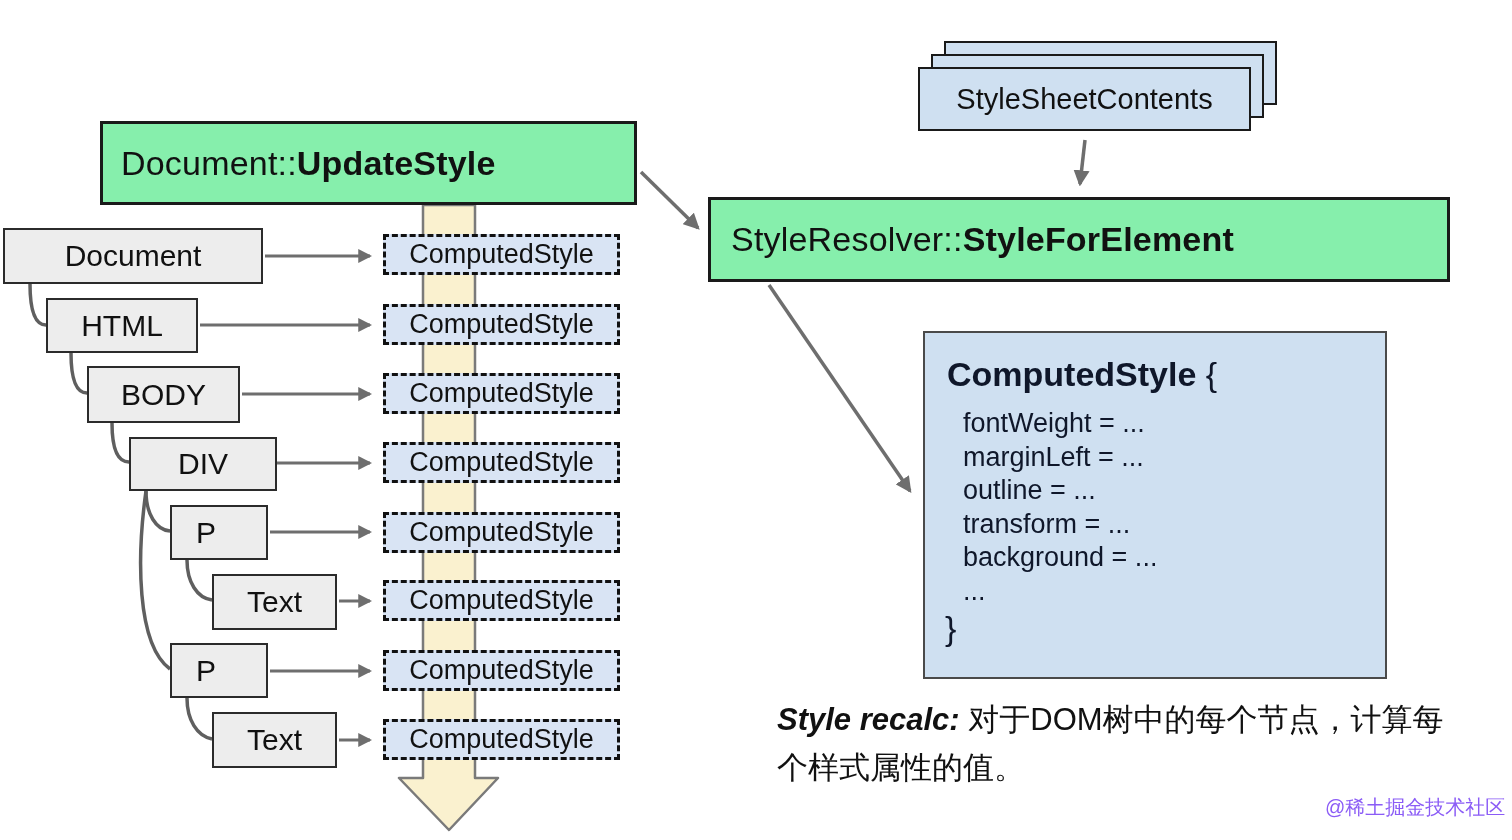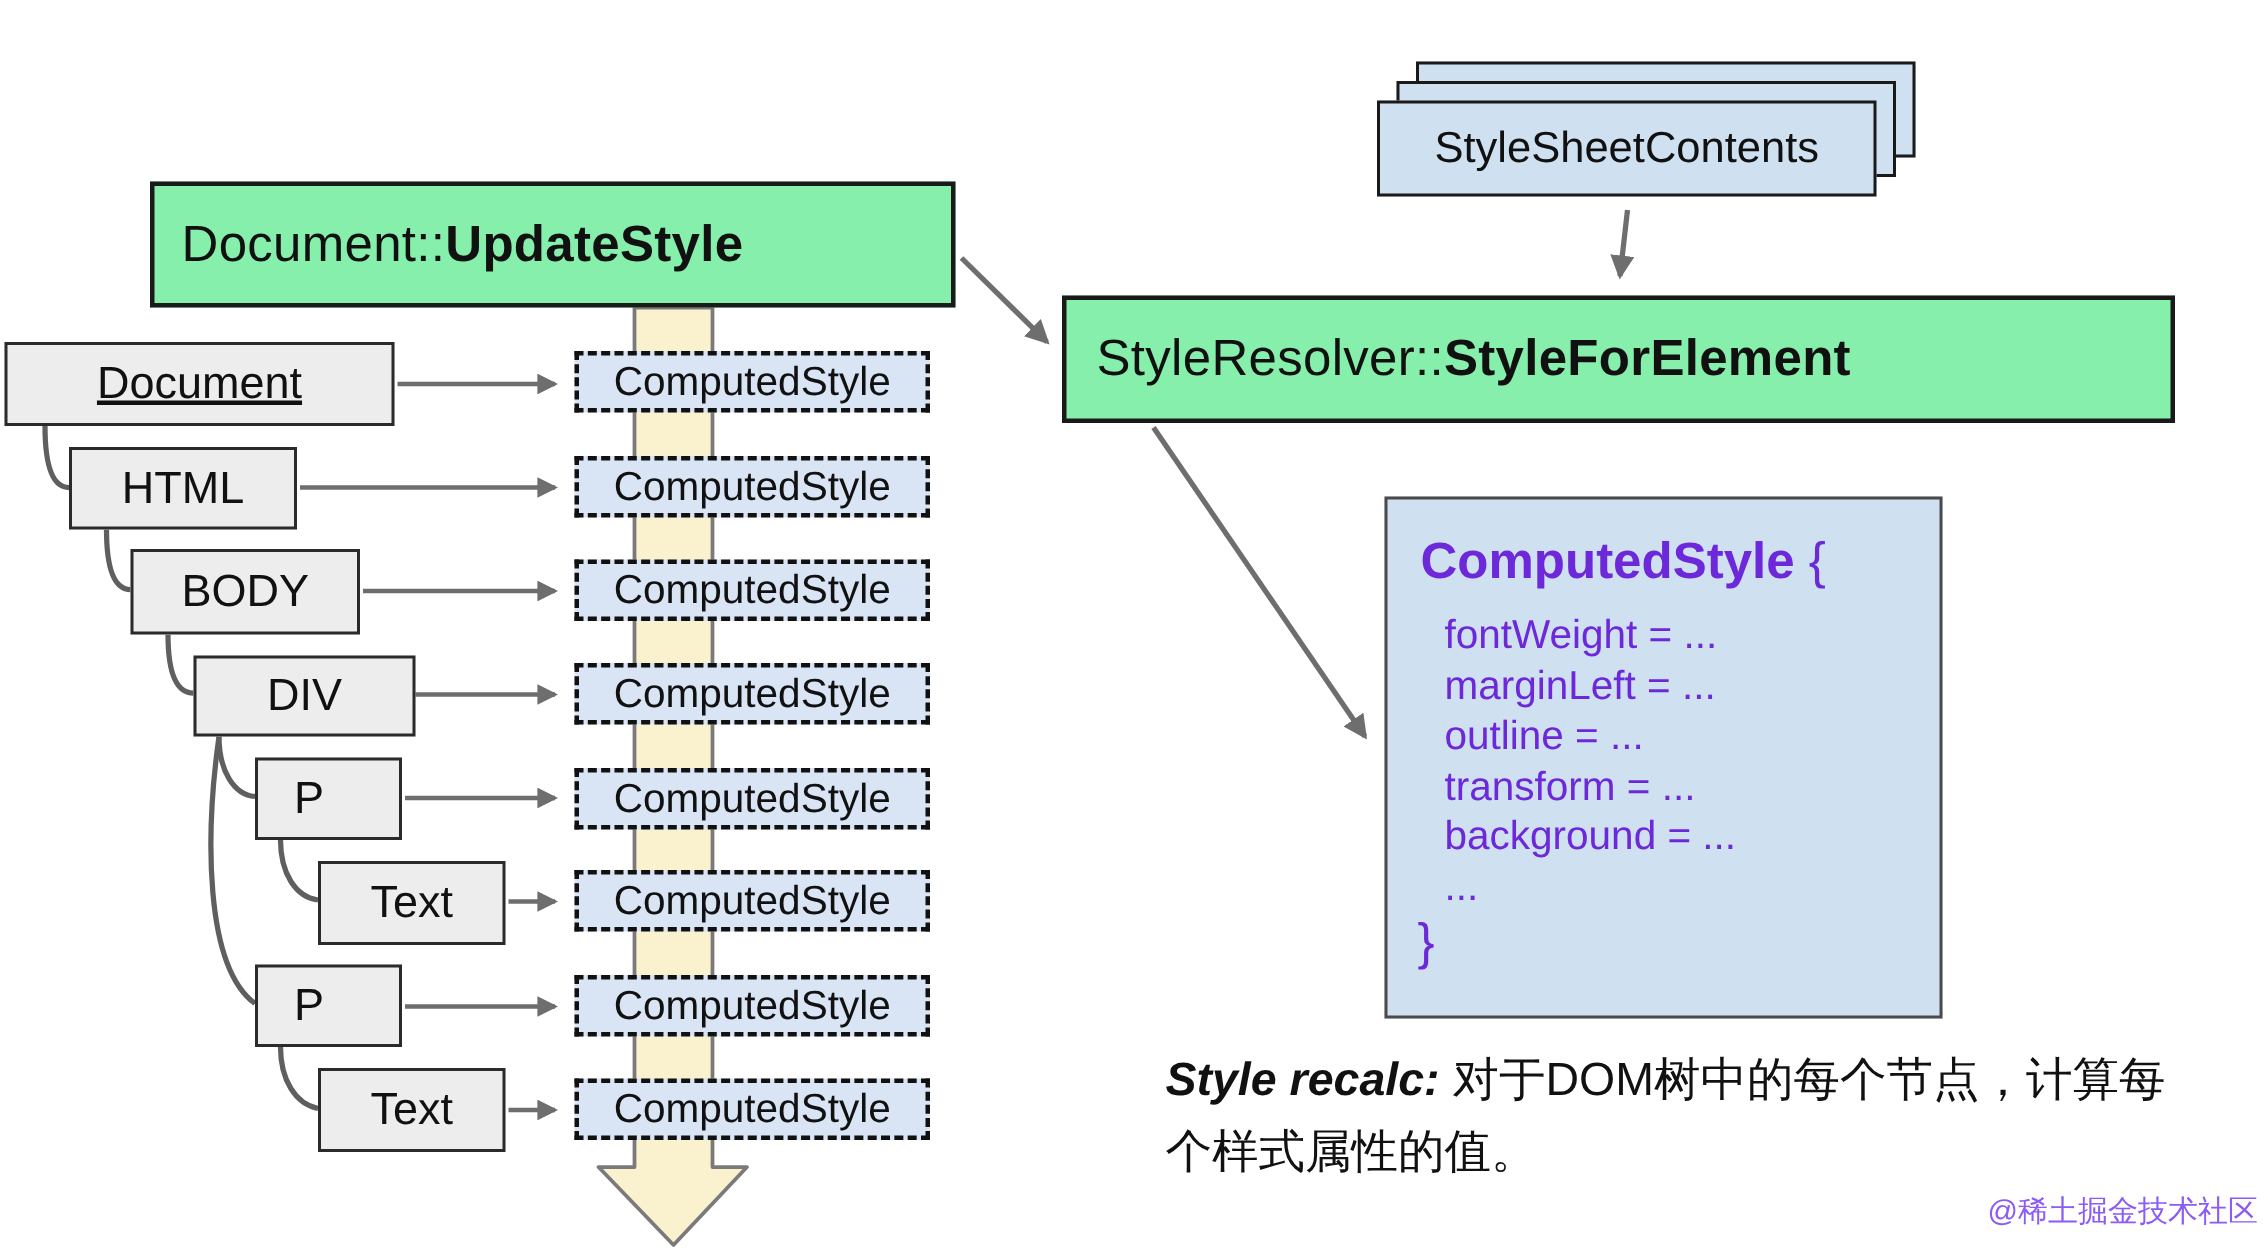--- a/index.html
+++ b/index.html
@@ -31,23 +31,23 @@
   }
   .gbox.leftpad{justify-content:flex-start;padding-left:24px;}
   
   .dashbox{
     width:237px;height:41px;background:#D9E4F4;border:3px dashed #111;
     display:flex;align-items:center;justify-content:center;
     font-size:27px;color:#111;
   }
   
   .detailbox{
-    left:923px;top:331px;width:372px;height:348px;
+    left:923px;top:331px;width:464px;height:348px;
     background:#CFE0F1;border:2px solid #4a4a4a;
-    color:#6d28d9;
+    color:#0f172a;
   }
   .detailbox .title{position:absolute;left:22px;top:22px;font-size:34px;font-weight:bold;}
   .detailbox .title .brace{font-weight:normal;}
   .detailbox .props{position:absolute;left:38px;top:74px;font-size:27px;line-height:33.5px;white-space:pre;}
   .detailbox .closing{position:absolute;left:20px;top:276px;font-size:34px;}
   
   .caption{left:777px;top:696px;width:720px;font-size:31px;line-height:48px;color:#111;}
   .caption .lead{font-weight:bold;font-style:italic;}
   
   .watermark{left:1325px;top:794px;font-size:20px;color:#8b5cf6;z-index:3;}
@@ -103,21 +103,21 @@
     <div class="stack-card" style="left:0px;top:26px;">
       <span>StyleSheetContents</span>
     </div>
   </div>
 
   <div class="abs ybox" style="left:708px;top:197px;width:742px;height:85px;padding-left:20px;">
     <span>StyleResolver::</span>
       <b>StyleForElement</b>
   </div>
 
-  <div class="abs gbox" style="left:3px;top:228px;width:260px;height:56px;text-decoration:underline;">
+  <div class="abs gbox" style="left:3px;top:228px;width:260px;height:56px;">
     <span>Document</span>
   </div>
   <div class="abs gbox" style="left:46px;top:298px;width:152px;height:55px;">
     <span>HTML</span>
   </div>
   <div class="abs gbox" style="left:87px;top:366px;width:153px;height:57px;">
     <span>BODY</span>
   </div>
   <div class="abs gbox" style="left:129px;top:437px;width:148px;height:54px;">
     <span>DIV</span>

